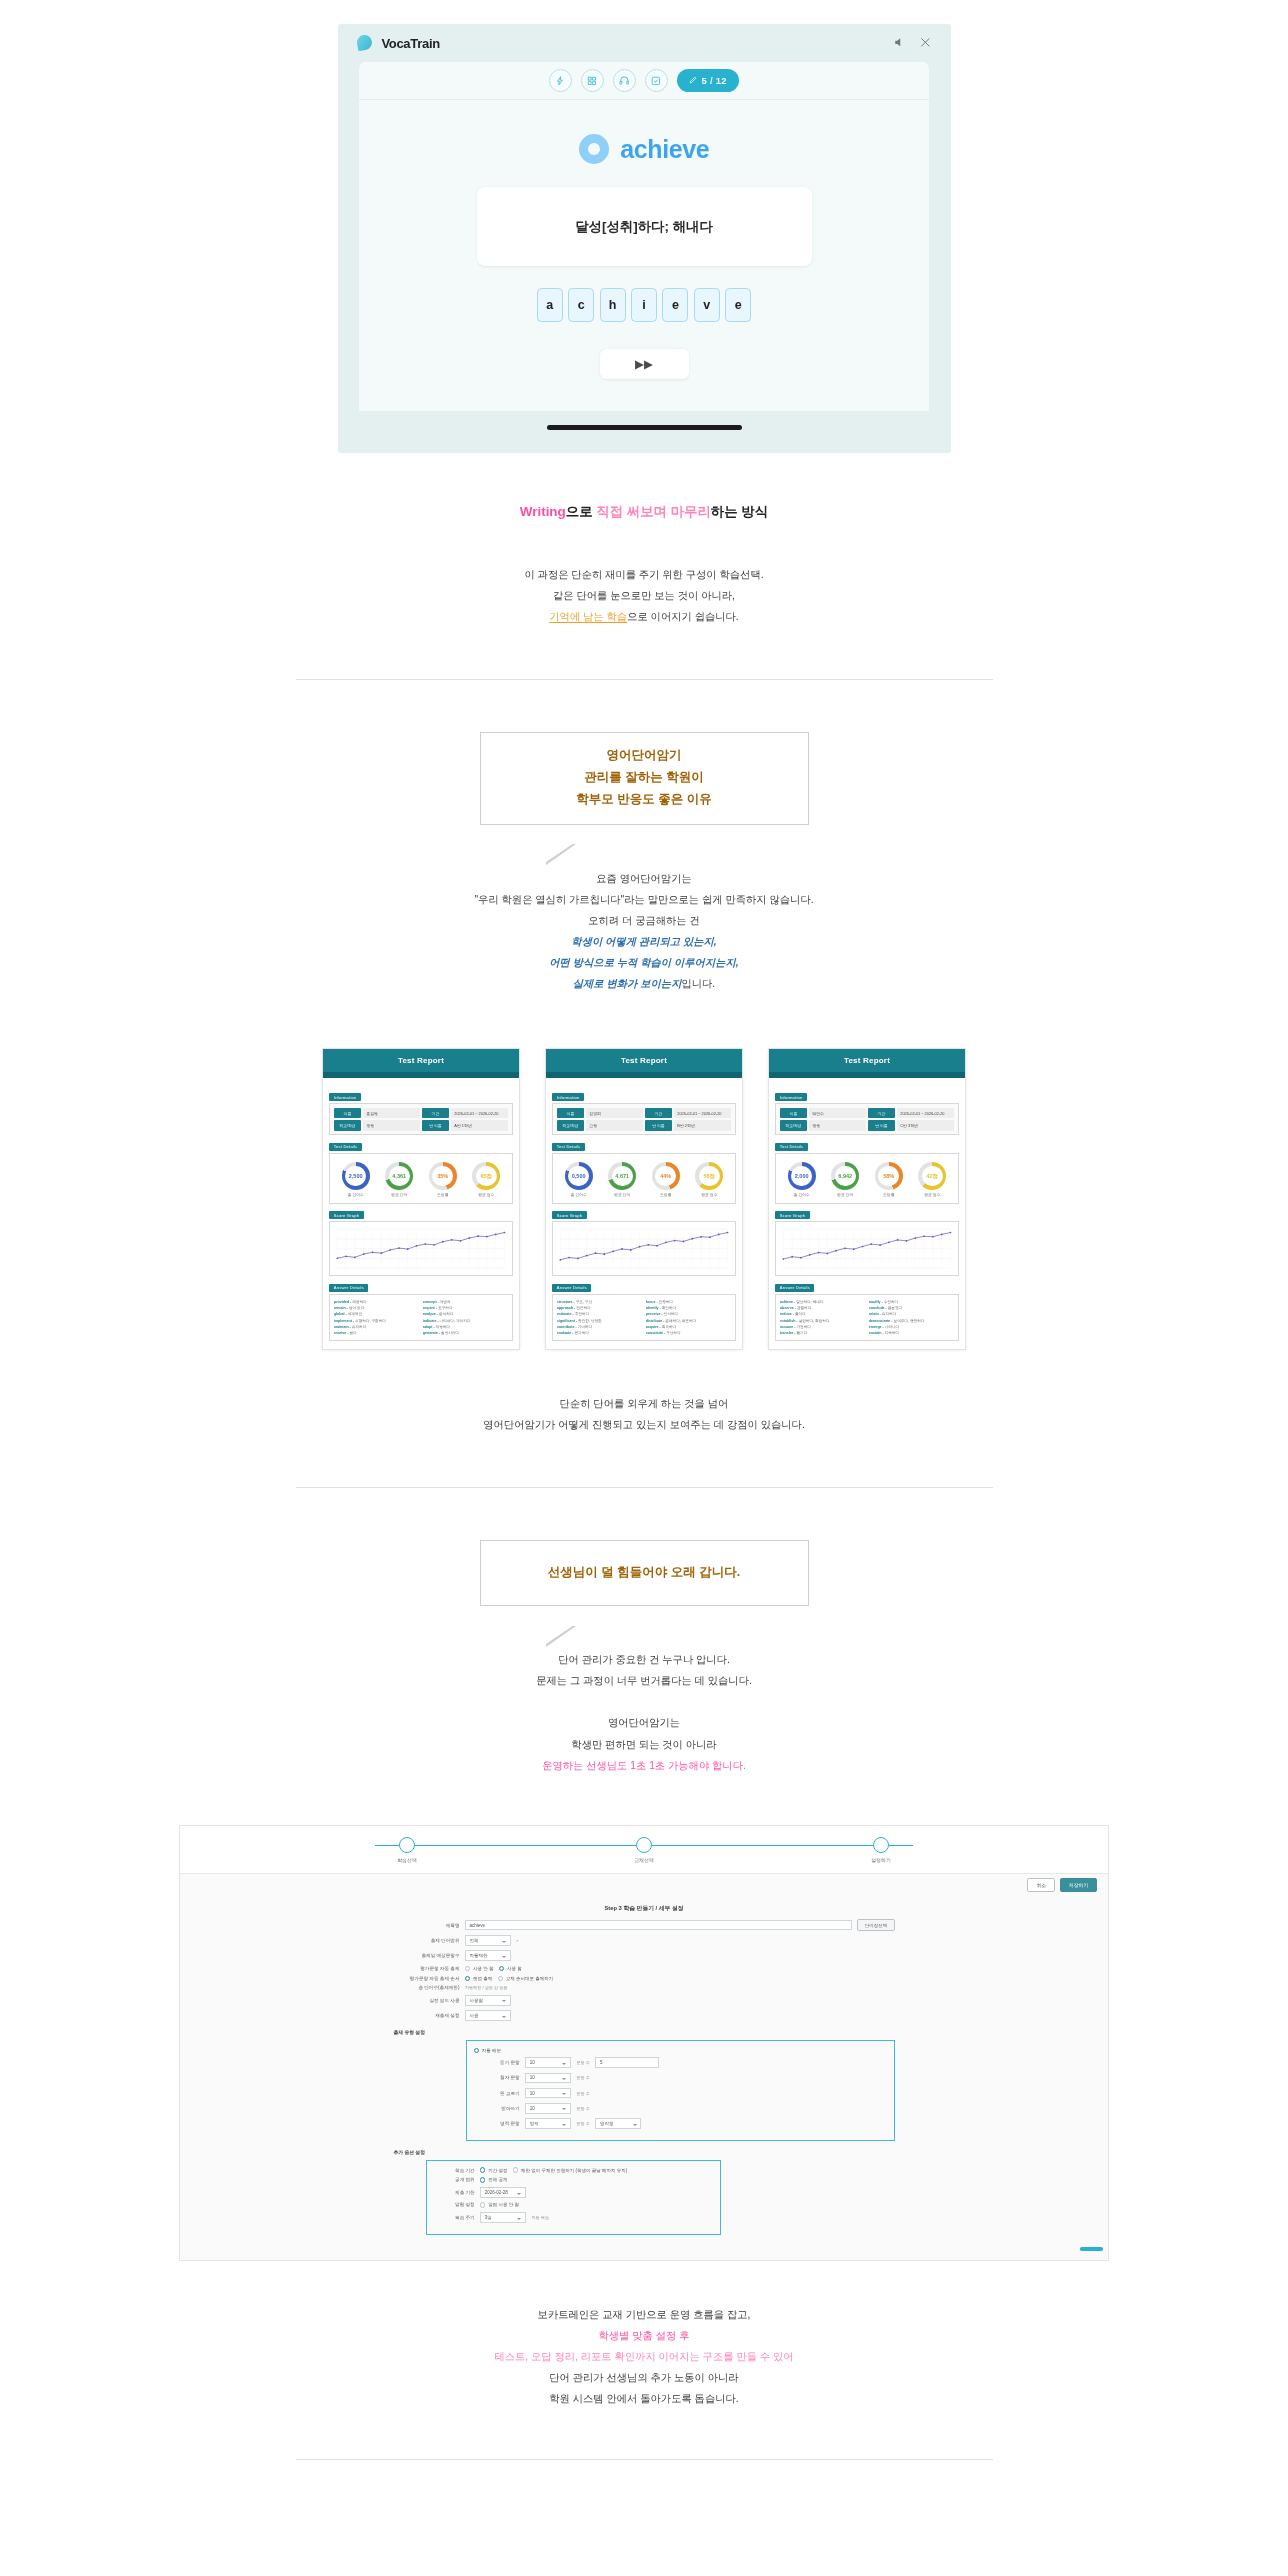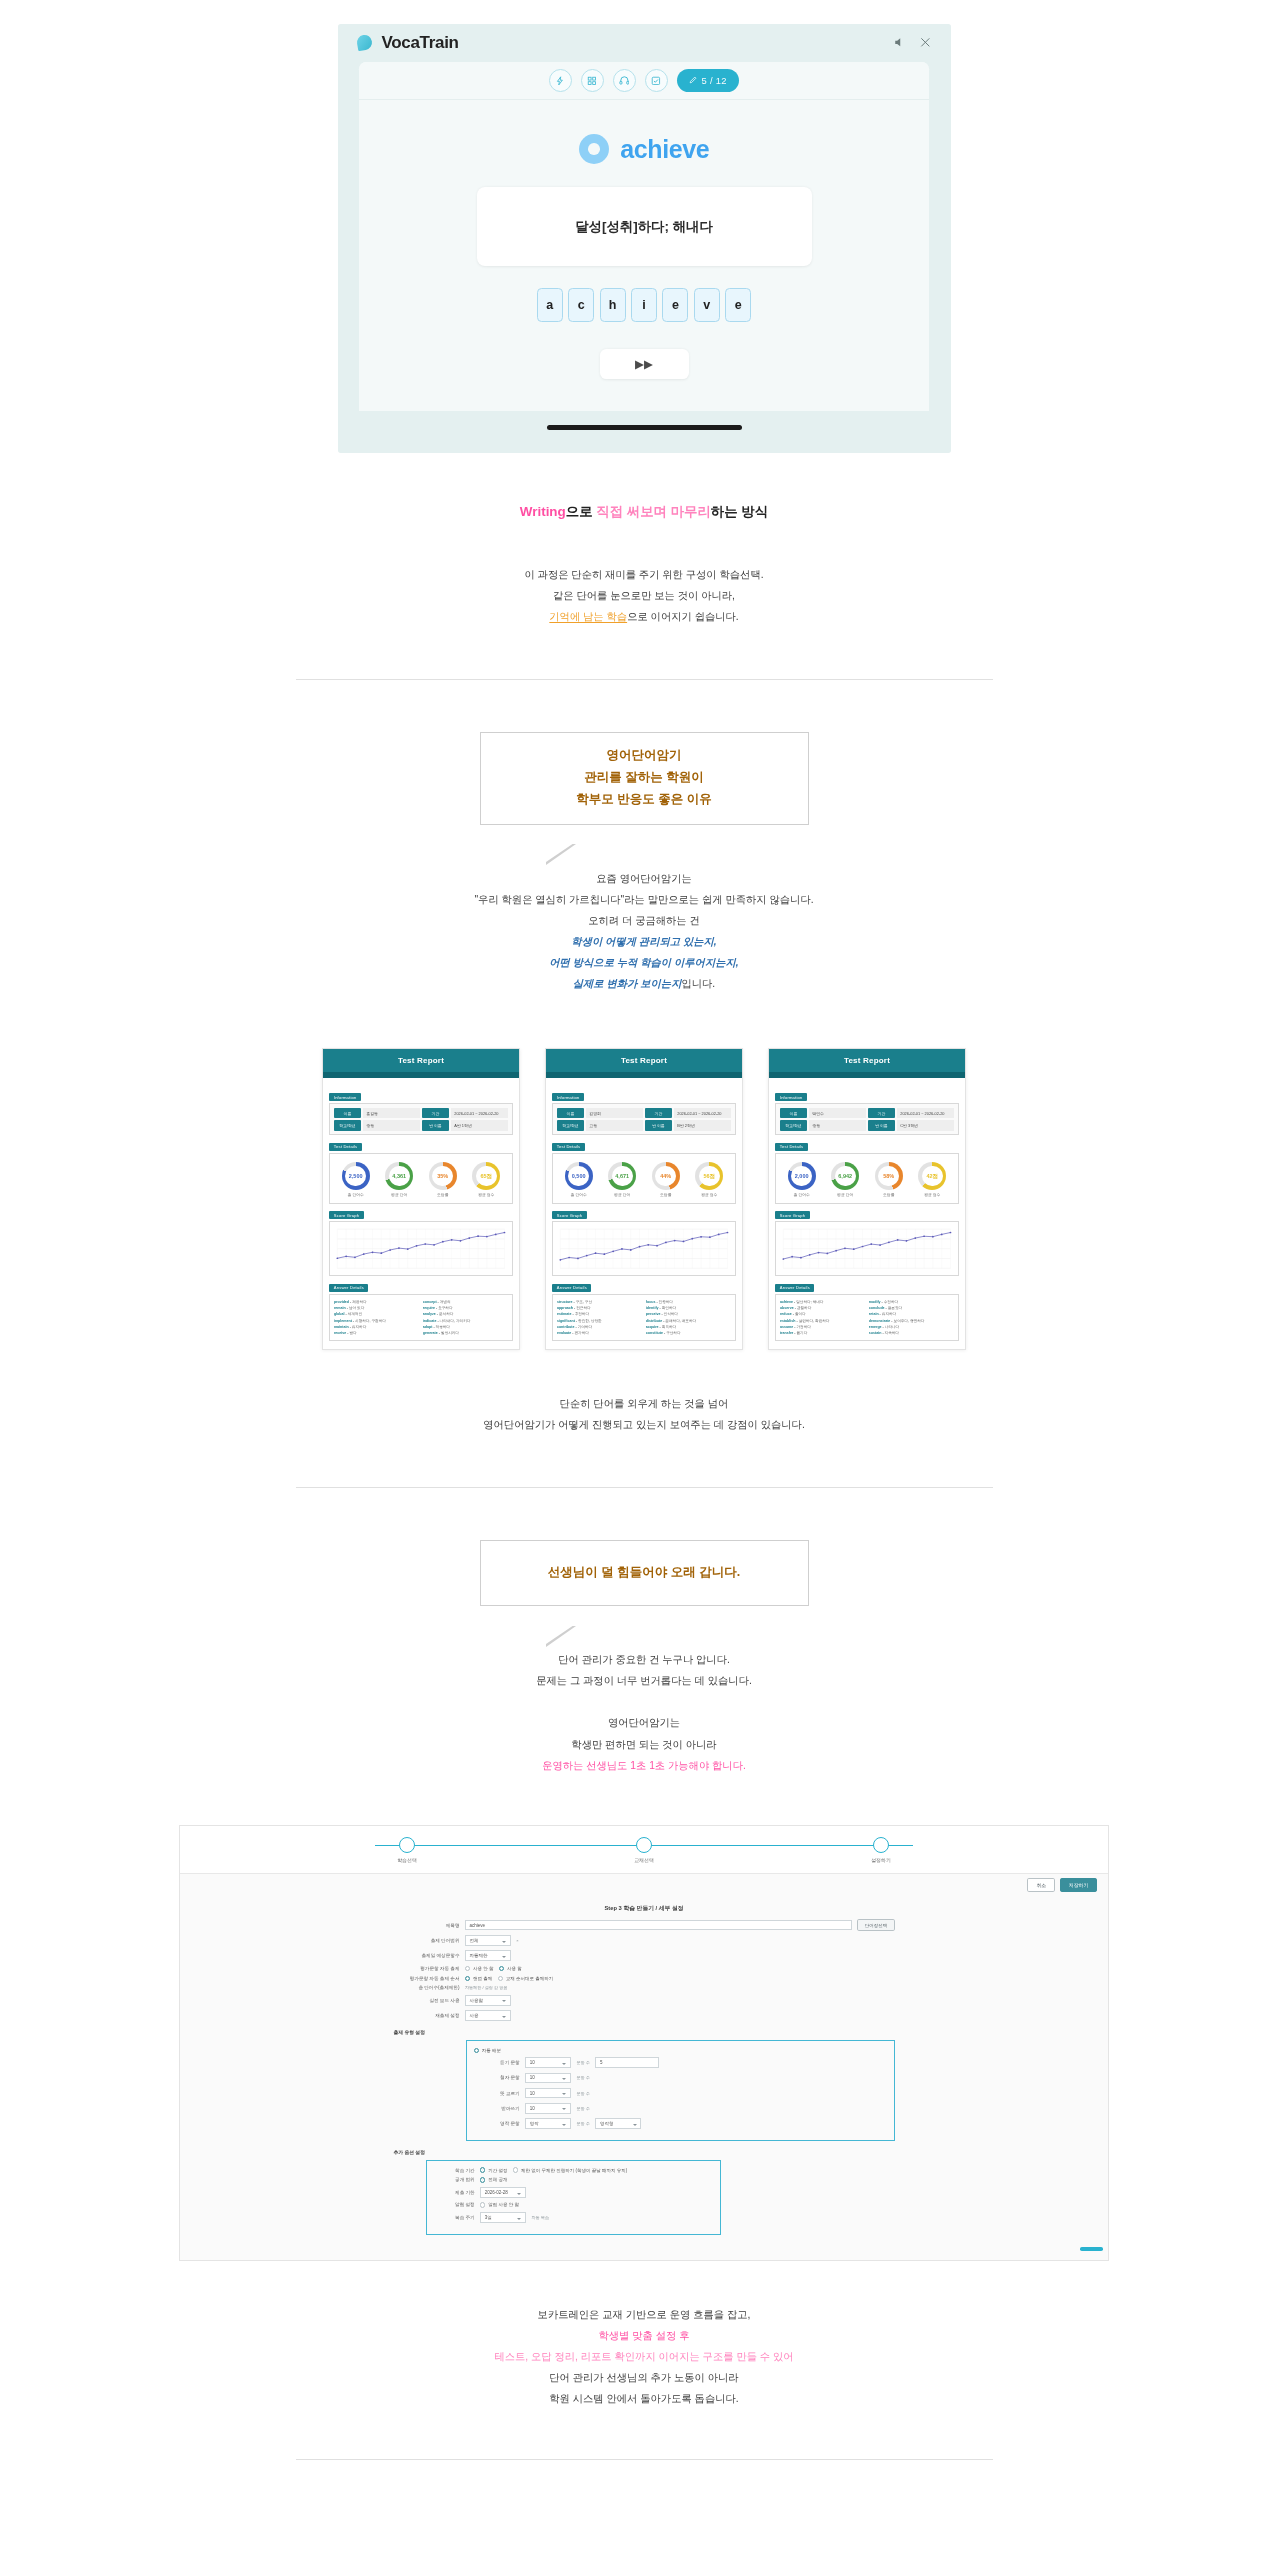--- a/index.html
+++ b/index.html
@@ -28,21 +28,21 @@
   .brand-mark {
     width: 17px; height: 17px; position: relative;
   }
   .brand-mark .drop {
     width: 15px; height: 15px; border-radius: 50% 50% 50% 8%;
     background: linear-gradient(135deg,#6fd4e8 0%, #3ab7cf 100%);
     transform: rotate(-10deg);
     display: block;
   }
   .brand-name {
-    font-size: 17px; font-weight: bold; color: #232323;
+    font-size: 13px; font-weight: bold; color: #232323;
     letter-spacing: -0.3px;
   }
   .titlebar-spacer { flex: 1; }
   .win-btns { display: flex; align-items: center; gap: 15px; }
   .win-btn { color: #6b7b7b; line-height: 1; cursor: default; }
 
   .app-body {
     background: #f4f9f9;
     margin: 0 21.5px;
     border-radius: 7.2px 7.2px 0 0;
@@ -60,21 +60,21 @@
     display: flex; align-items: center; justify-content: center;
     background: #f7fcfd; color: #35b6d1; font-size: 9.8px;
   }
   .tab-icon svg { display: block; }
   .tab-pill {
     height: 23px; padding: 0 12.5px; border-radius: 11.6px;
     background: #29b2cf; color: #fff;
     display: flex; align-items: center; gap: 4.5px;
     font-size: 9.4px; font-weight: bold;
   }
-  .tab-pill .count { font-weight: normal; opacity: .95; letter-spacing: 0.3px; }
+  .tab-pill .count { font-weight: bold; opacity: .95; letter-spacing: 0.3px; }
 
   .word-row {
     display: flex; align-items: center; justify-content: center;
     gap: 11.6px; margin-top: 34px;
   }
   .word-audio {
     width: 30px; height: 30px; border-radius: 50%;
     background: #8ed0f7; display: flex; align-items: center; justify-content: center;
   }
   .word-audio i {

